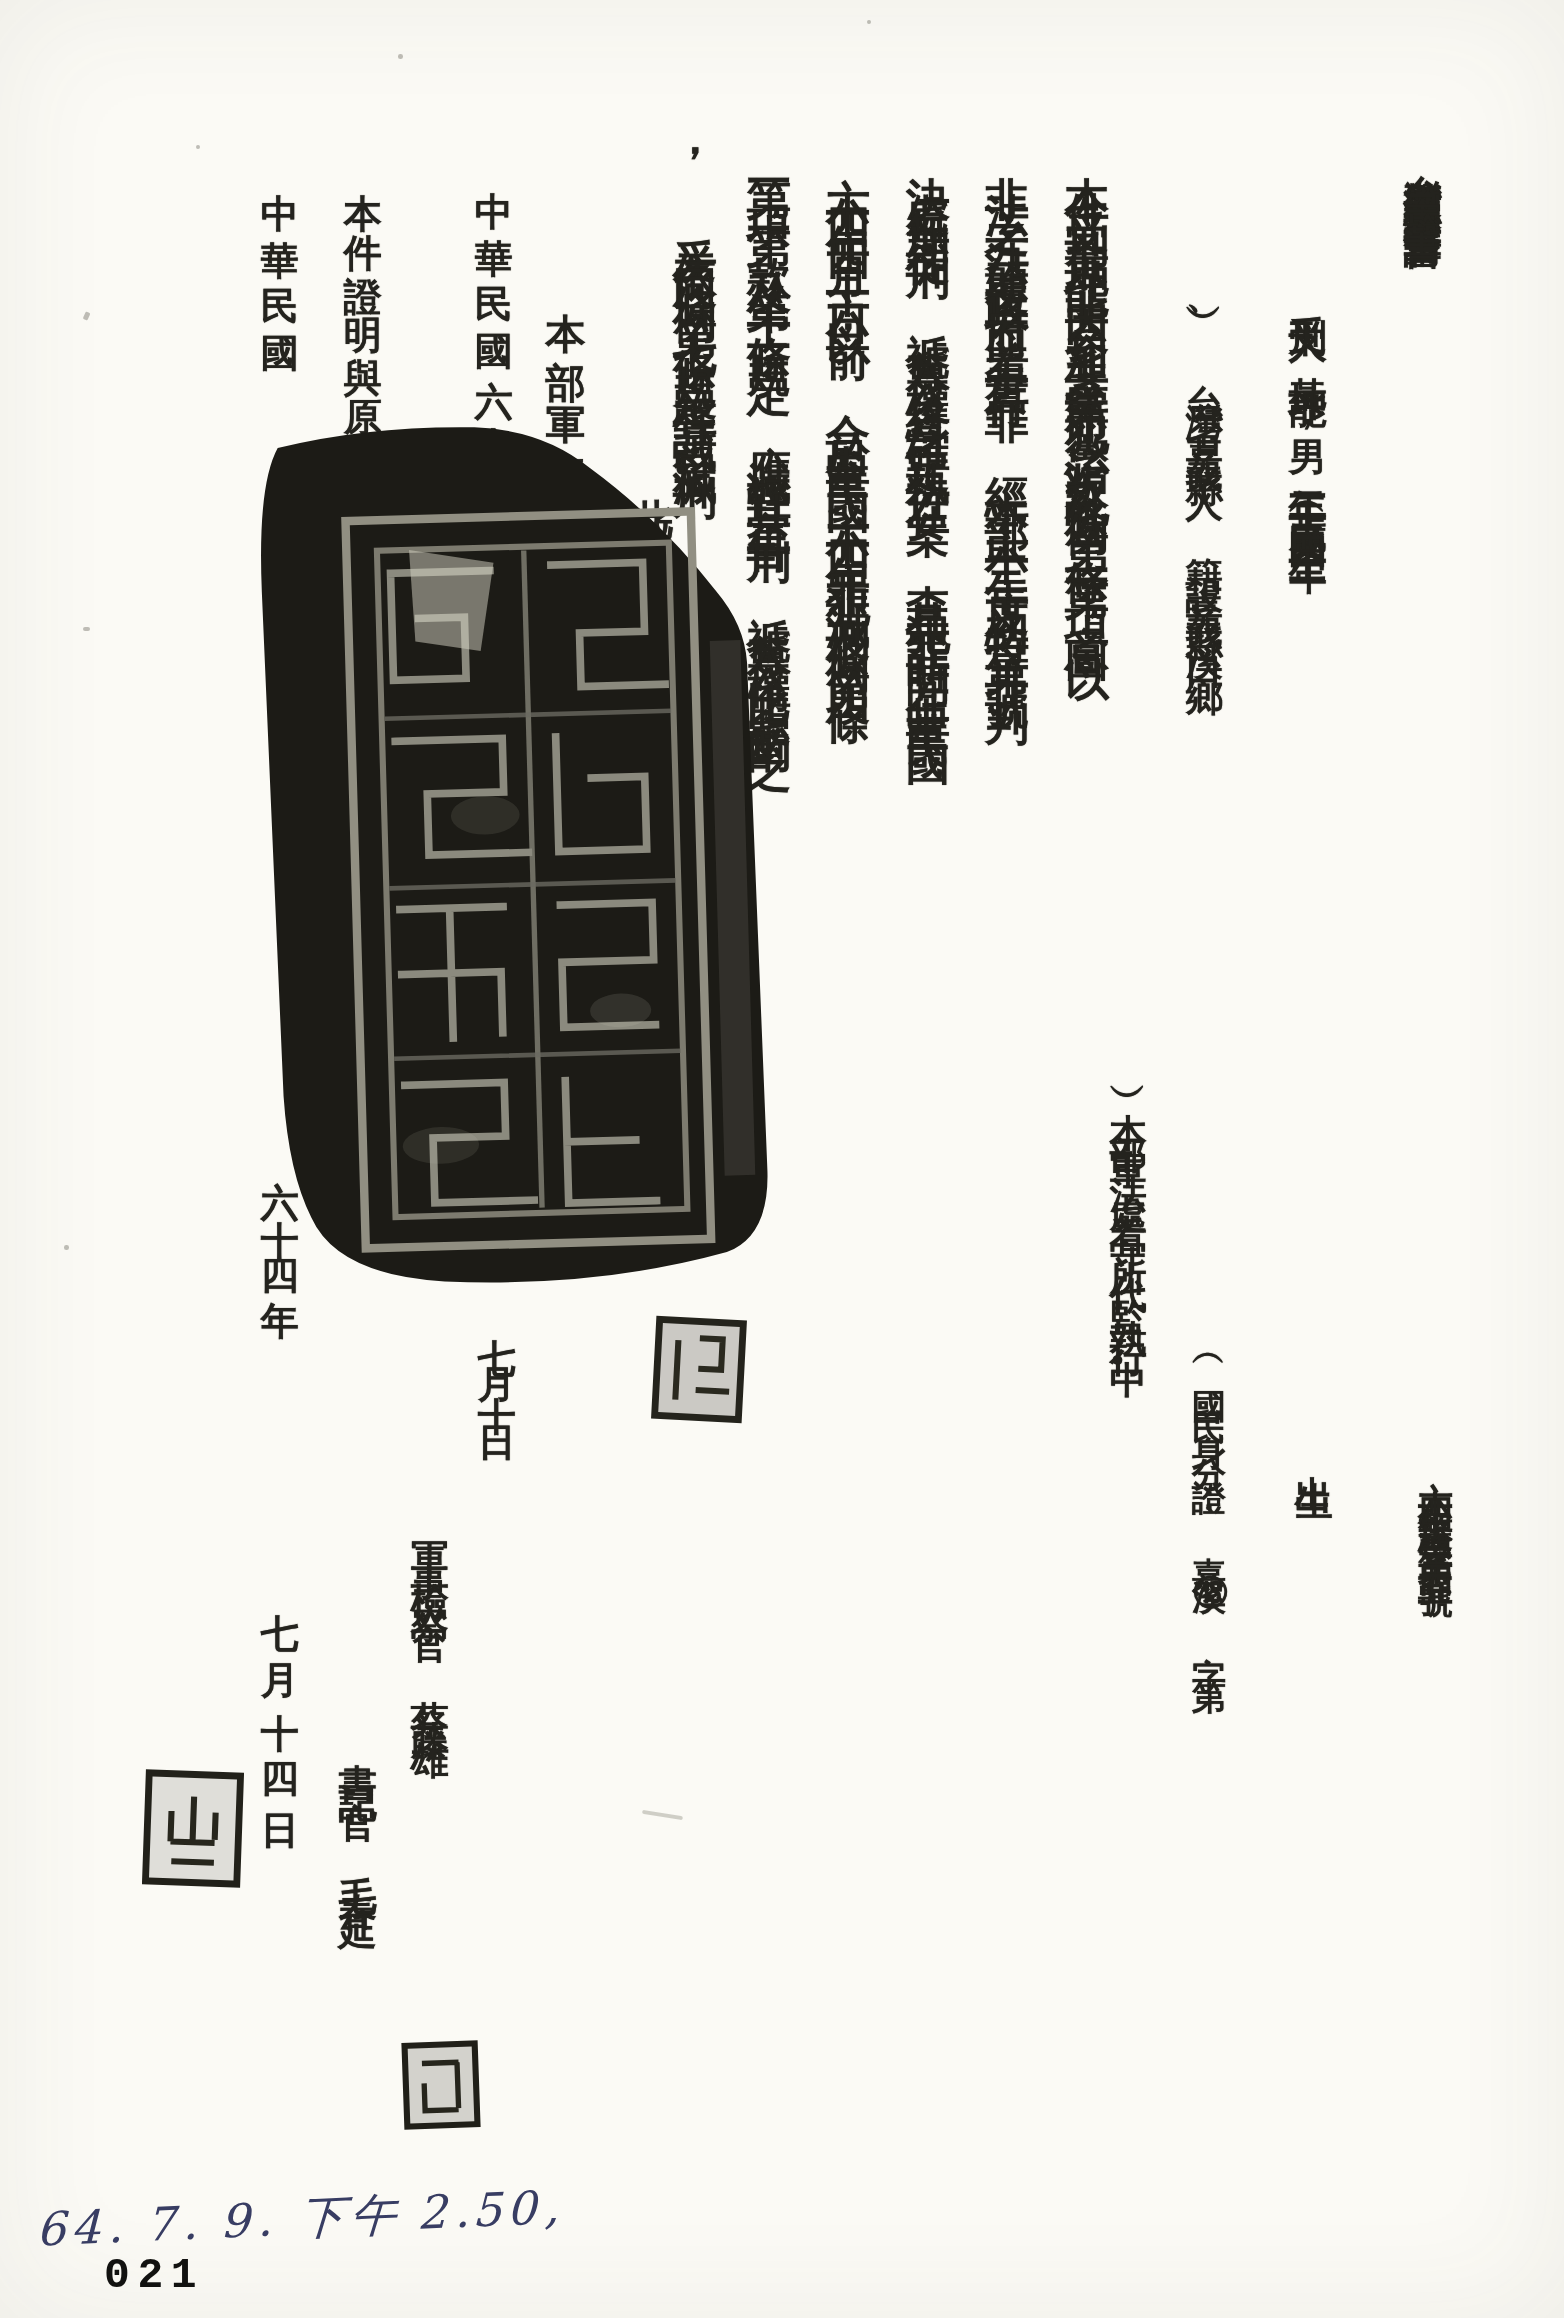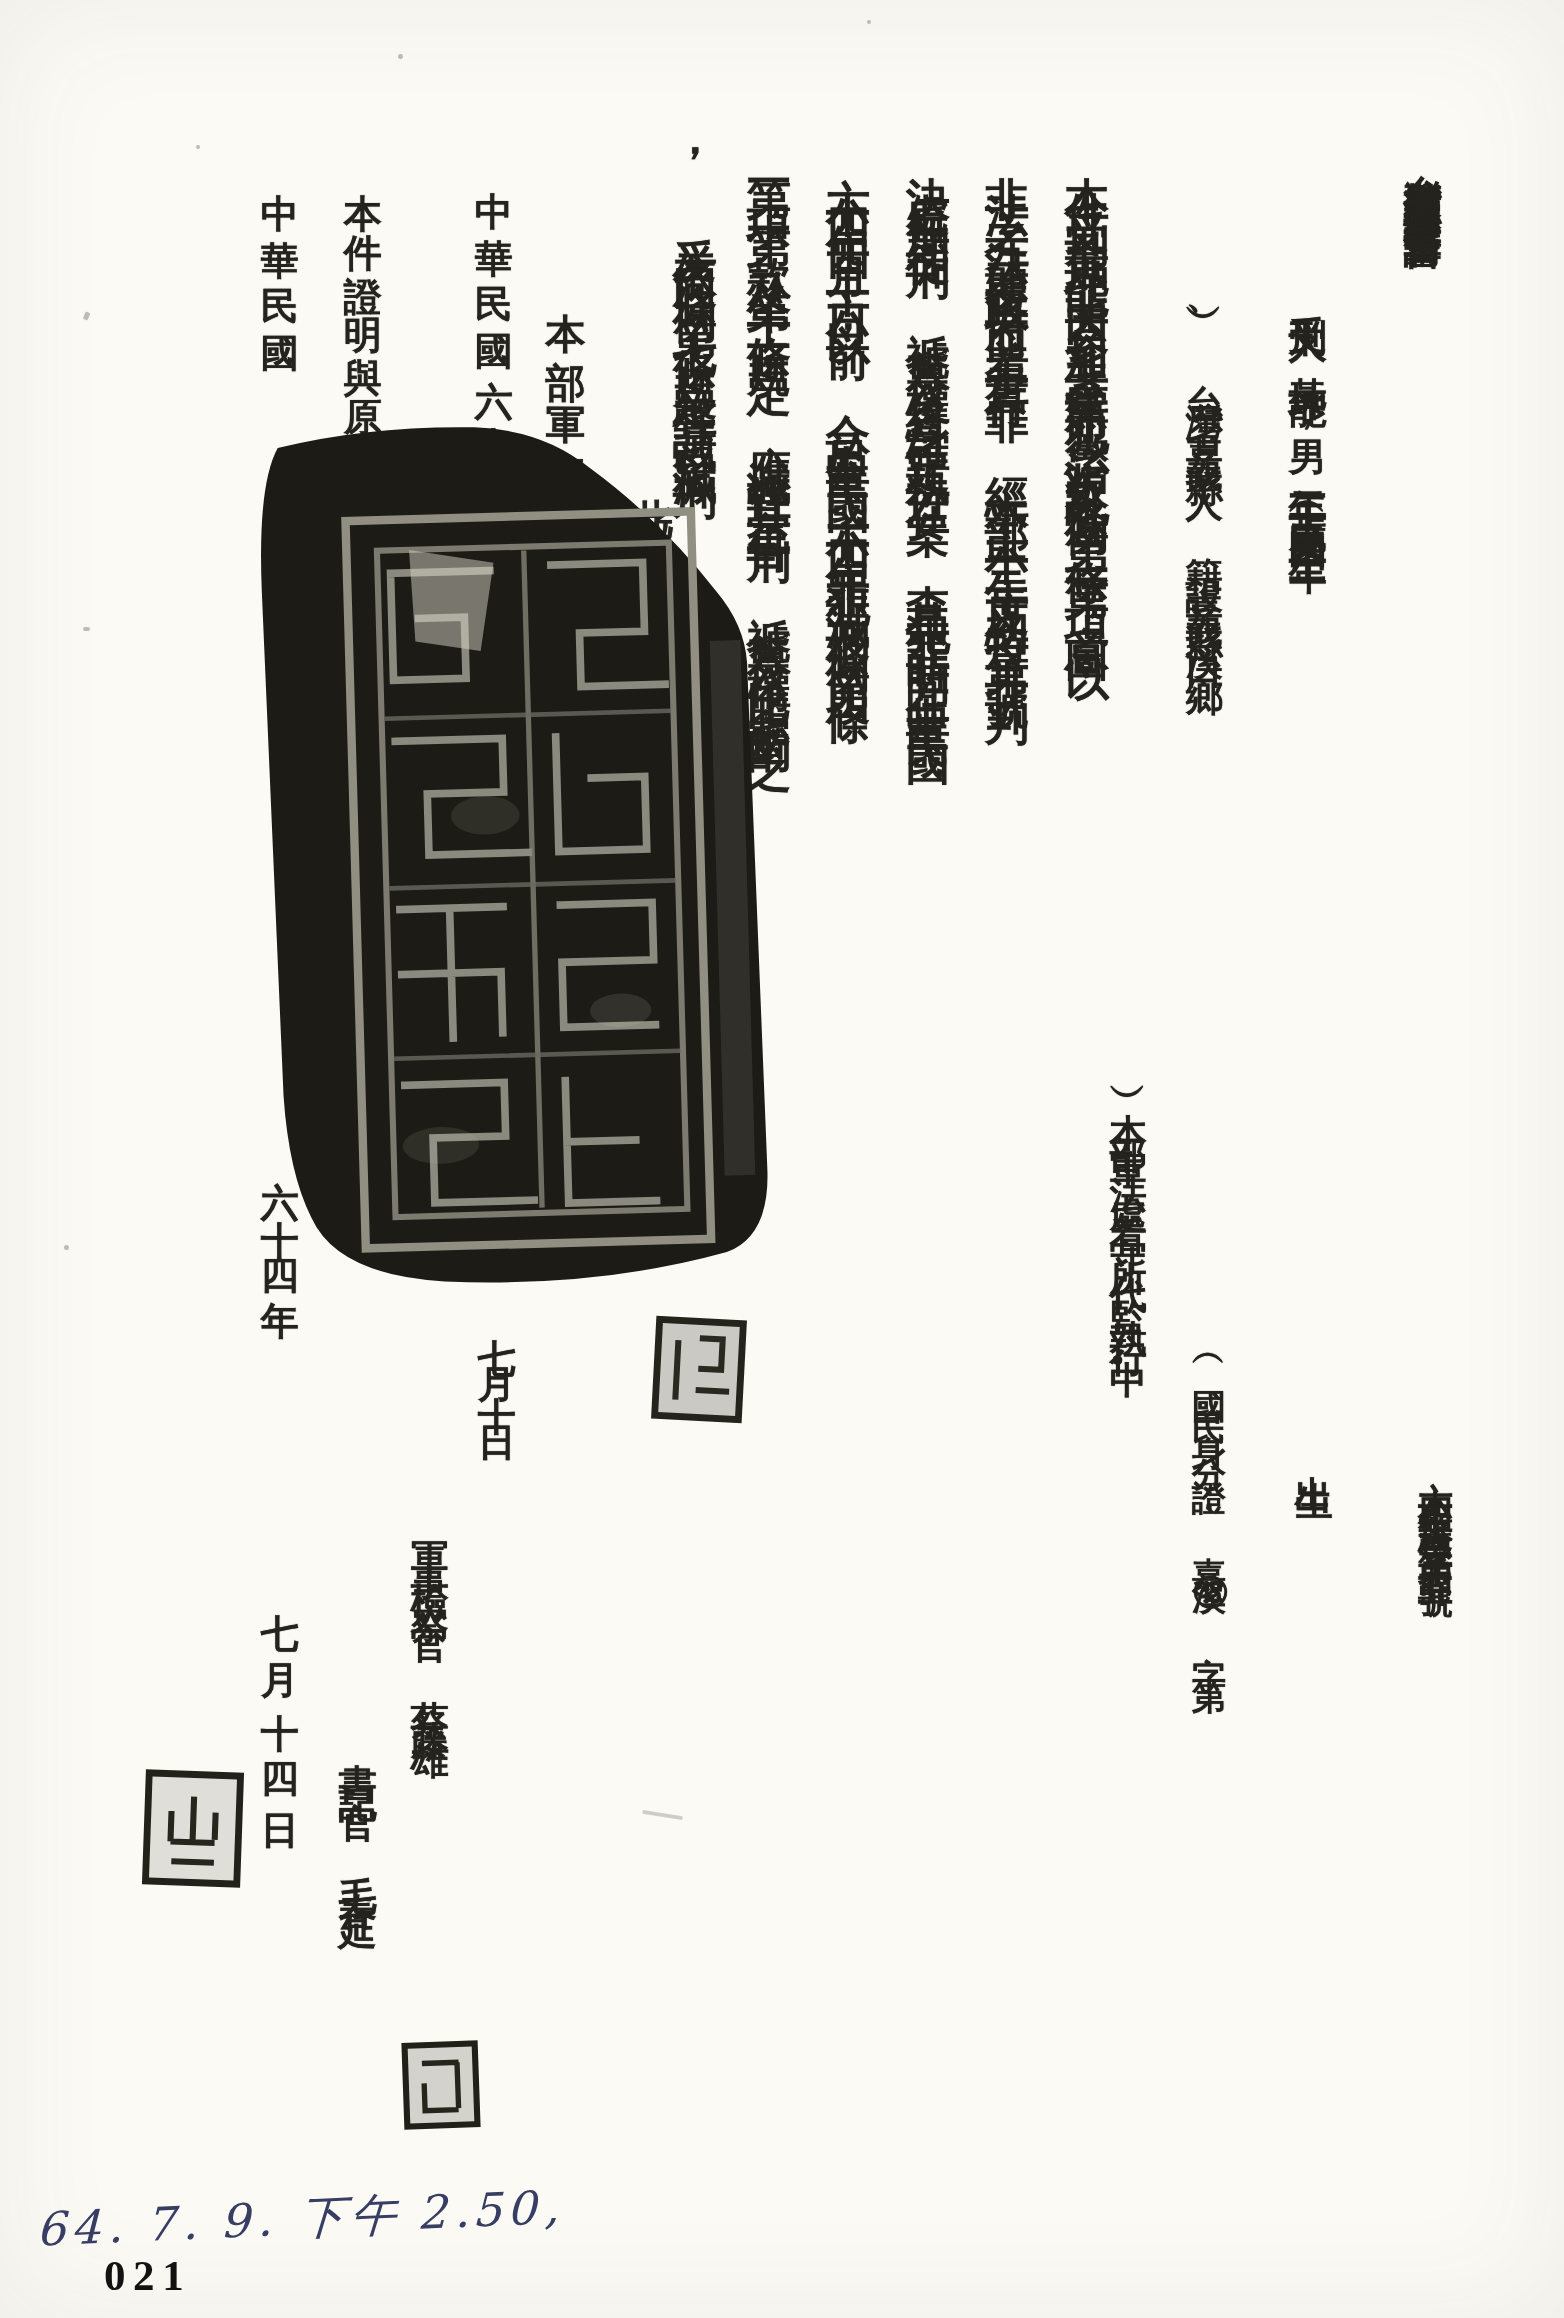--- a/index.html
+++ b/index.html
@@ -29,21 +29,21 @@
     position:absolute;
     font-family:"DejaVu Serif",serif;
     font-style:italic;
     color:#383d63;
     transform:rotate(-2.5deg) skewX(-6deg);
     letter-spacing:5.4px;
     white-space:nowrap;
   }
   .pagenum{
     position:absolute;
-    font-family:Liberation Serif, serif;
+    font-family:Liberation Mono, monospace;
     font-weight:bold;
     color:#121210;
     letter-spacing:7.6px;
   }
 </style>
 </head>
 <body>
 
 <div class="scan">
 

